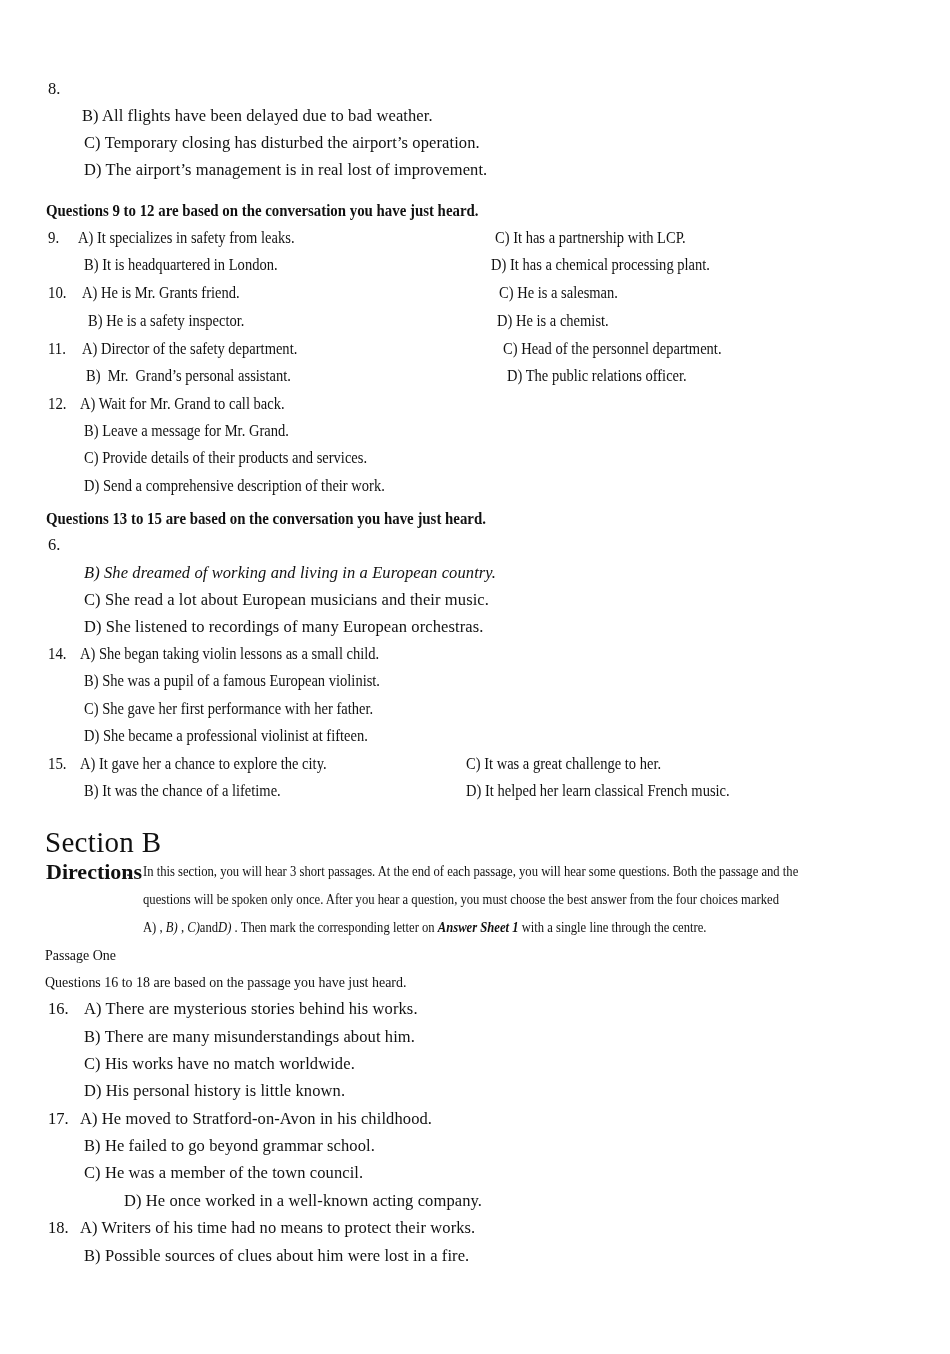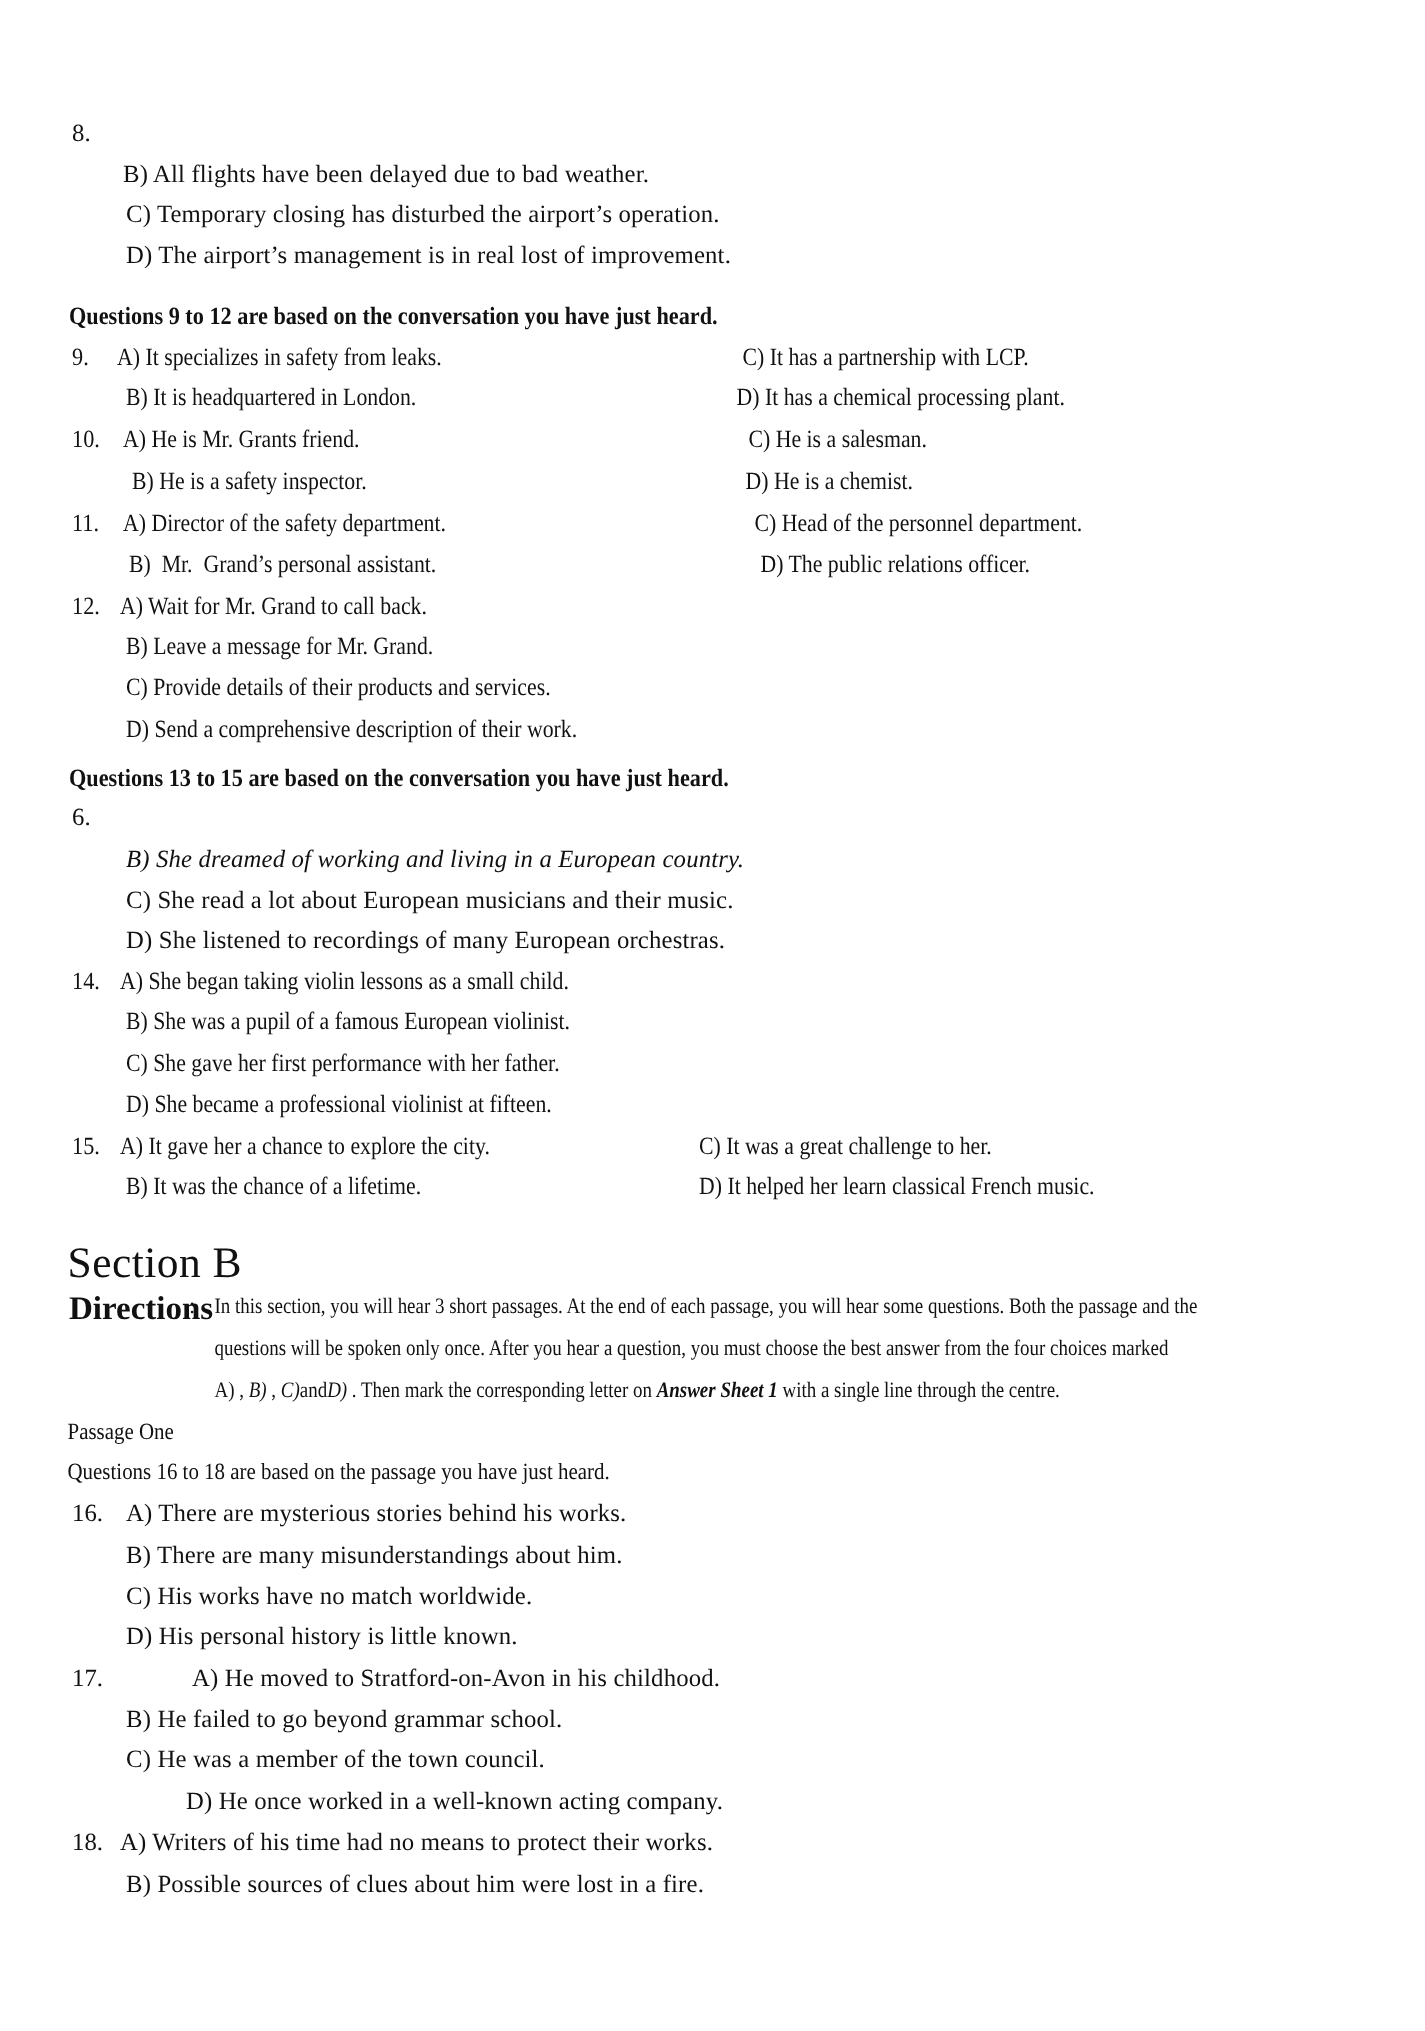--- a/index.html
+++ b/index.html
@@ -162,21 +162,21 @@
   <div class="ln passage-label" style="left:45px; top:947px;">Passage One</div>
   <div class="ln passage-label" style="left:45px; top:974px;">Questions 16 to 18 are based on the passage you have just heard.</div>
 
   <div class="ln num" style="left:48px; top:1001px;">16.</div>
   <div class="ln opt" style="left:84px; top:1001px;">A) There are mysterious stories behind his works.</div>
   <div class="ln opt" style="left:84px; top:1029px;">B) There are many misunderstandings about him.</div>
   <div class="ln opt" style="left:84px; top:1056px;">C) His works have no match worldwide.</div>
   <div class="ln opt" style="left:84px; top:1083px;">D) His personal history is little known.</div>
 
   <div class="ln num" style="left:48px; top:1111px;">17.</div>
-  <div class="ln opt" style="left:80px; top:1111px;margin-left:48px;">A) He moved to Stratford-on-Avon in his childhood.</div>
+  <div class="ln opt" style="left:80px; top:1111px;">A) He moved to Stratford-on-Avon in his childhood.</div>
   <div class="ln opt" style="left:84px; top:1138px;">B) He failed to go beyond grammar school.</div>
   <div class="ln opt" style="left:84px; top:1165px;">C) He was a member of the town council.</div>
   <div class="ln opt" style="left:84px; top:1193px;margin-left:40px;">D) He once worked in a well-known acting company.</div>
 
   <div class="ln num" style="left:48px; top:1220px;">18.</div>
   <div class="ln opt" style="left:80px; top:1220px;">A) Writers of his time had no means to protect their works.</div>
   <div class="ln opt" style="left:84px; top:1248px;text-align:right;">B) Possible sources of clues about him were lost in a fire.</div>
 
 </div>
 

